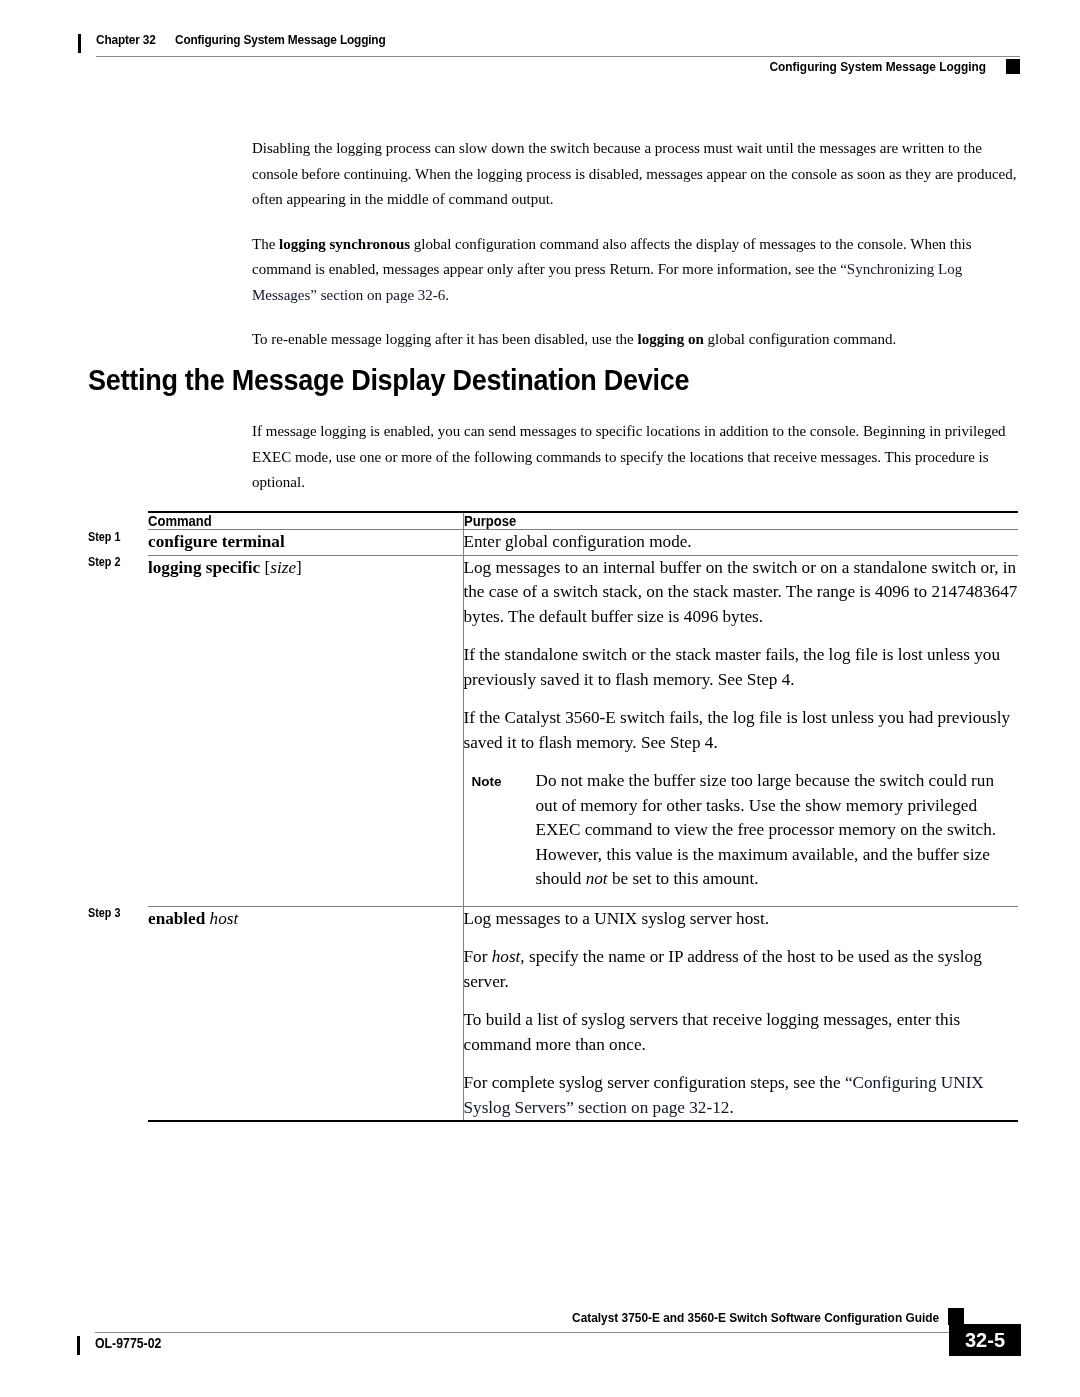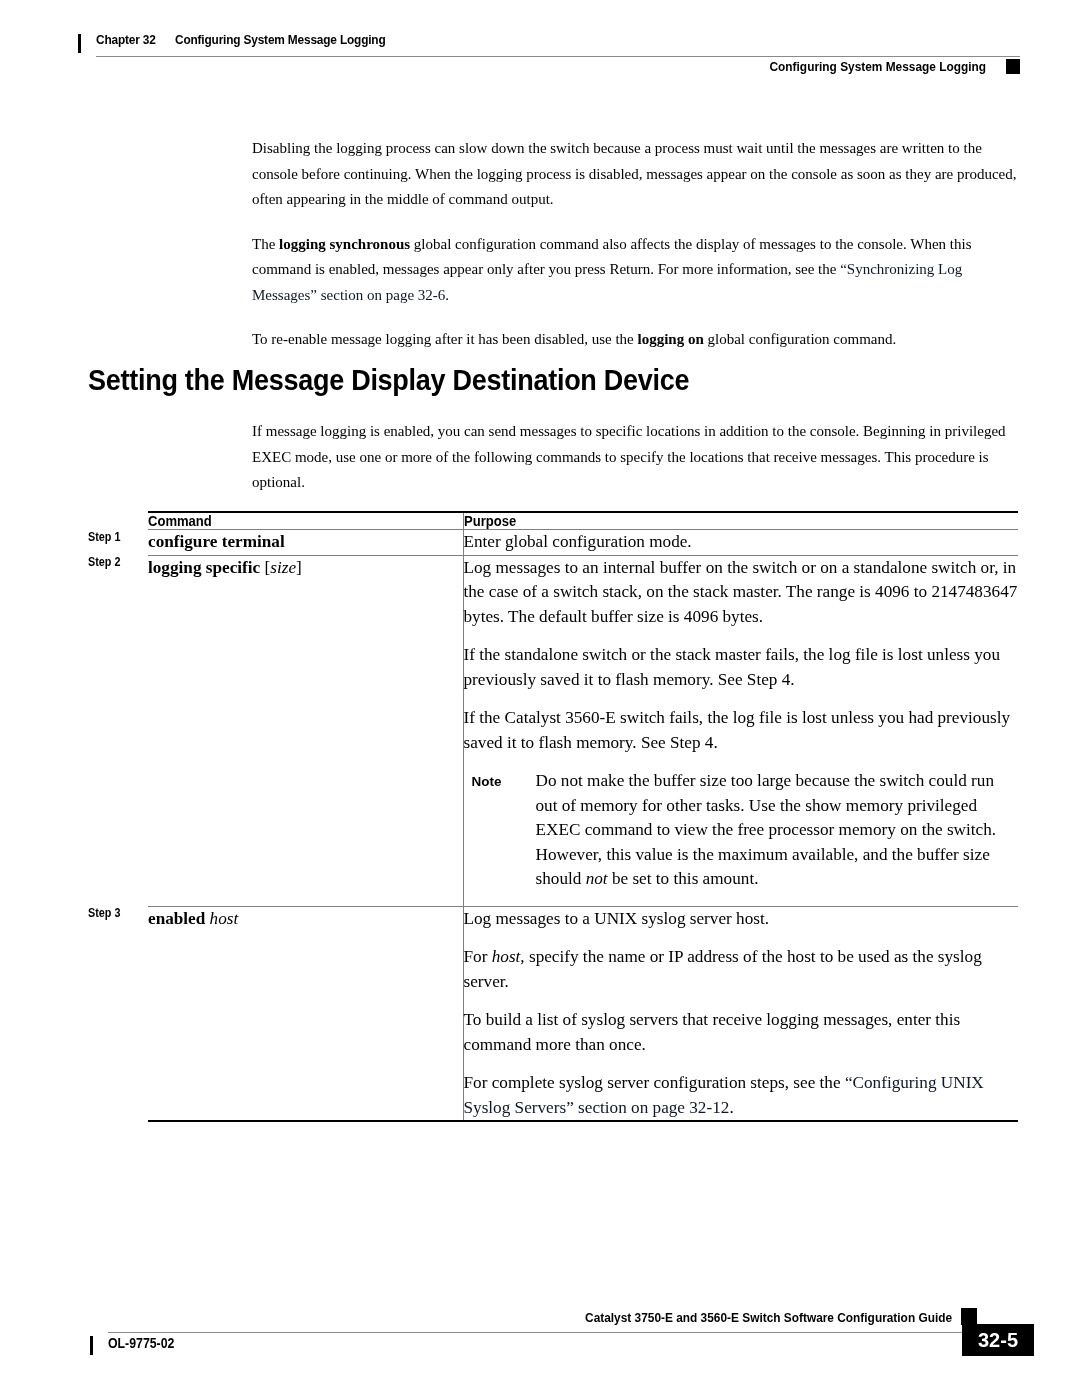--- a/index.html
+++ b/index.html
@@ -201,21 +201,21 @@
     font-weight: bold;
     font-size: 13.5px;
   }
   .note .note-body { margin: 0; }
   .ital { font-style: italic; }
   .bld { font-weight: normal; }
 
   
   .ftr {
     position: absolute;
-    left: 90px; top: 1310px;
+    left: 77px; top: 1310px;
     width: 942px;
     height: 60px;
   }
   .ftr-right {
     position: absolute;
     right: 80px; top: 0px;
     white-space: nowrap;
     font-family: "Liberation Sans Narrow", "Liberation Sans", sans-serif;
     font-weight: bold;
     font-size: 13.5px;

